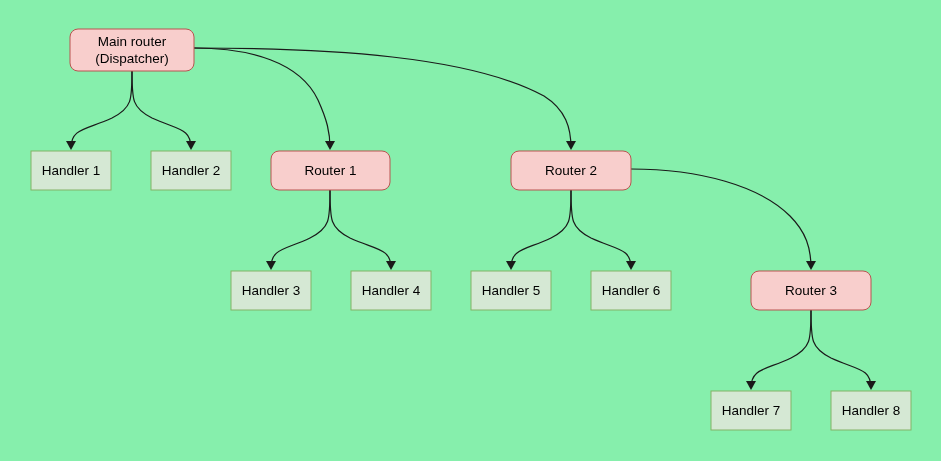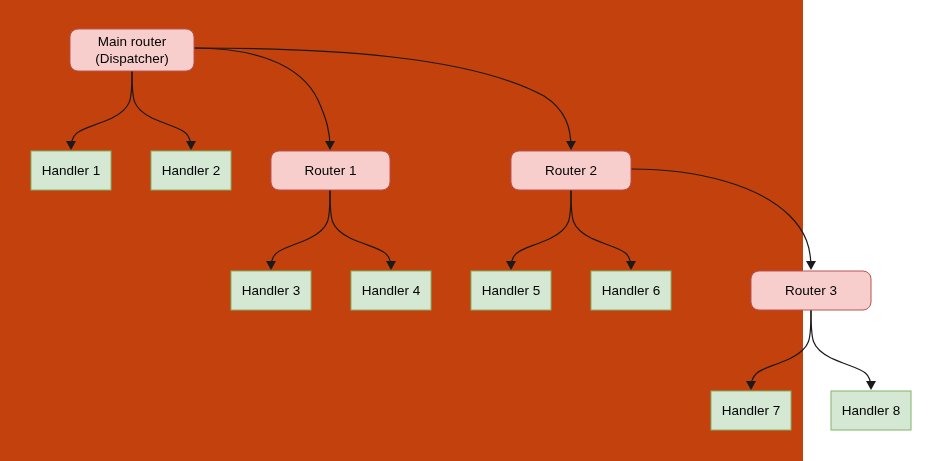--- a/index.html
+++ b/index.html
@@ -8,23 +8,23 @@
     background: #ffffff;
   }
   body {
     width: 941px;
     height: 461px;
     overflow: hidden;
     font-family: "Liberation Sans", sans-serif;
   }
   #diagram-root {
     position: relative;
-    width: 803px;
+    width: 941px;
     height: 461px;
-    background: #c2410c;
+    background: #86efac;
   }
   svg#diagram-canvas {
     position: absolute;
     top: 0;
     left: 0;
     width: 941px;
     height: 461px;
     display: block;
   }
   .node-rect {

